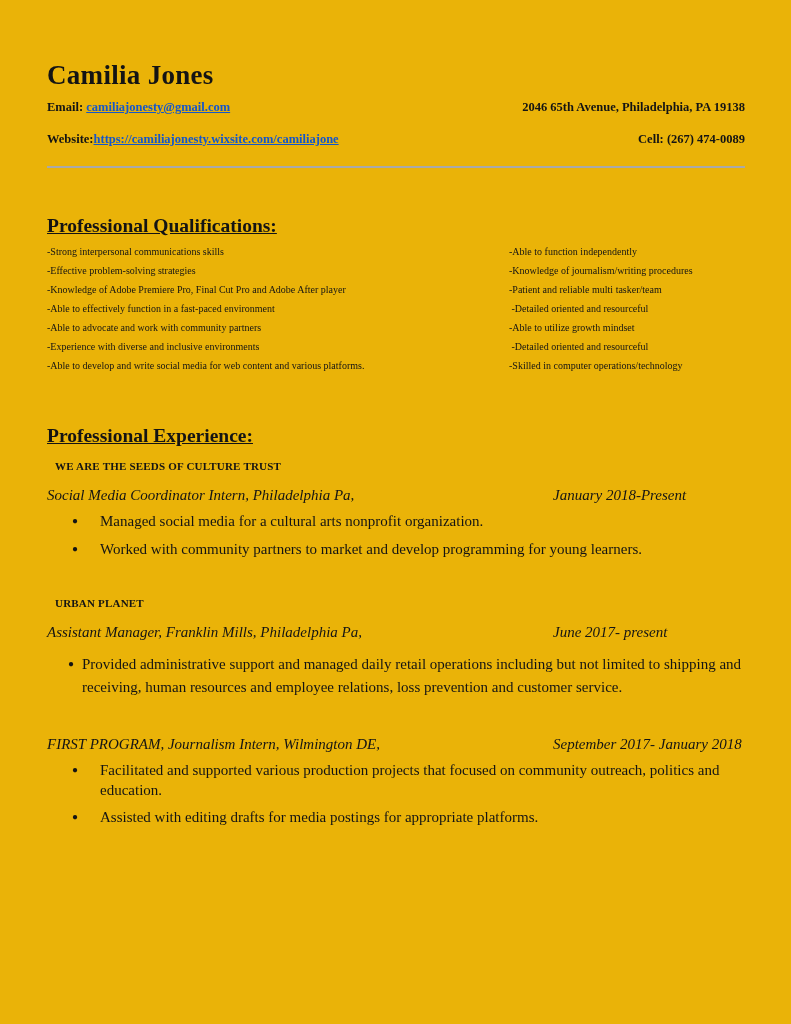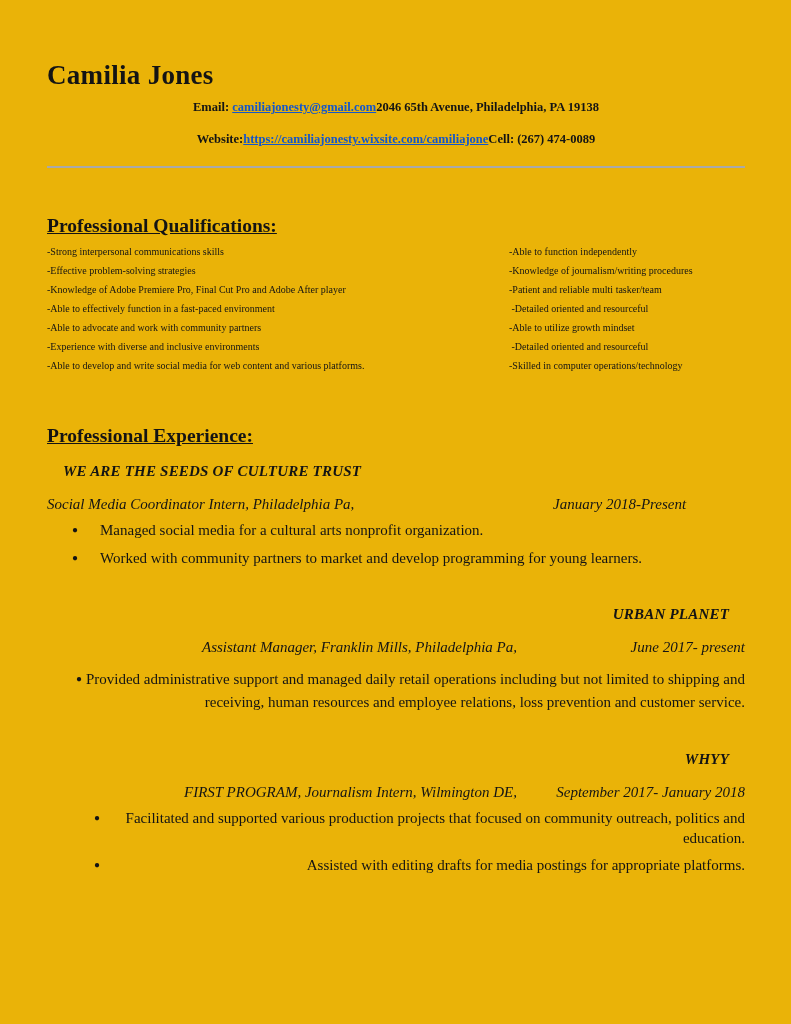--- a/index.html
+++ b/index.html
@@ -18,21 +18,21 @@
 
   
   .name {
     font-size: 27px;
     font-weight: bold;
     margin: 0 0 9px 0;
     letter-spacing: 0.3px;
   }
   .contact-row {
     display: flex;
-    justify-content: center;
+    justify-content: space-between;
     align-items: baseline;
     font-size: 12.5px;
     font-weight: bold;
     margin-bottom: 17px;
   }
   .contact-left { white-space: nowrap; }
   .contact-right { white-space: nowrap; }
   .link {
     color: #1456CB;
     text-decoration: underline;
@@ -73,27 +73,26 @@
     line-height: 1.3;
   }
   .qcell {
     margin-bottom: 6px;
     padding-right: 8px;
     white-space: pre-wrap;
   }
 
   
   .job { margin-top: 13px; }
-  .job + .job { margin-top: 38px; text-align: right; }
+  .job + .job { margin-top: 38px; }
   .company {
-    font-size: 15px;
-    font-weight: bold;
-    margin: 16px;
+    font-size: 11px;
+    font-weight: bold;
+    margin: 8px;
     letter-spacing: 0.2px;
-    font-style: italic;
   }
   .job-line {
     display: flex;
     font-style: italic;
     font-size: 15px;
     margin-top: 15px;
     gap: 36px;
   }
   .job-title { flex: 1; }
   .job-dates { width: 192px; flex-shrink: 0; }
@@ -189,21 +188,20 @@
     </div>
     <div class="bullets tight">
       <div class="bullet-row">
         <span class="b-glyph">●</span>
         <span class="b-text">Provided administrative support and managed daily retail operations including but not limited to shipping and receiving, human resources and employee relations, loss prevention and customer service.</span>
       </div>
     </div>
   </section>
 
   <section class="job">
-    <h3 class="company">WHYY</h3>
     <div class="job-line">
       <span class="job-title">FIRST PROGRAM, Journalism Intern, Wilmington DE,</span>
       <span class="job-dates">September 2017- January 2018</span>
     </div>
     <div class="bullets">
       <div class="bullet-row">
         <span class="b-glyph">●</span>
         <span class="b-text">Facilitated and supported various production projects that focused on community outreach, politics and education.</span>
       </div>
       <div class="bullet-row">

